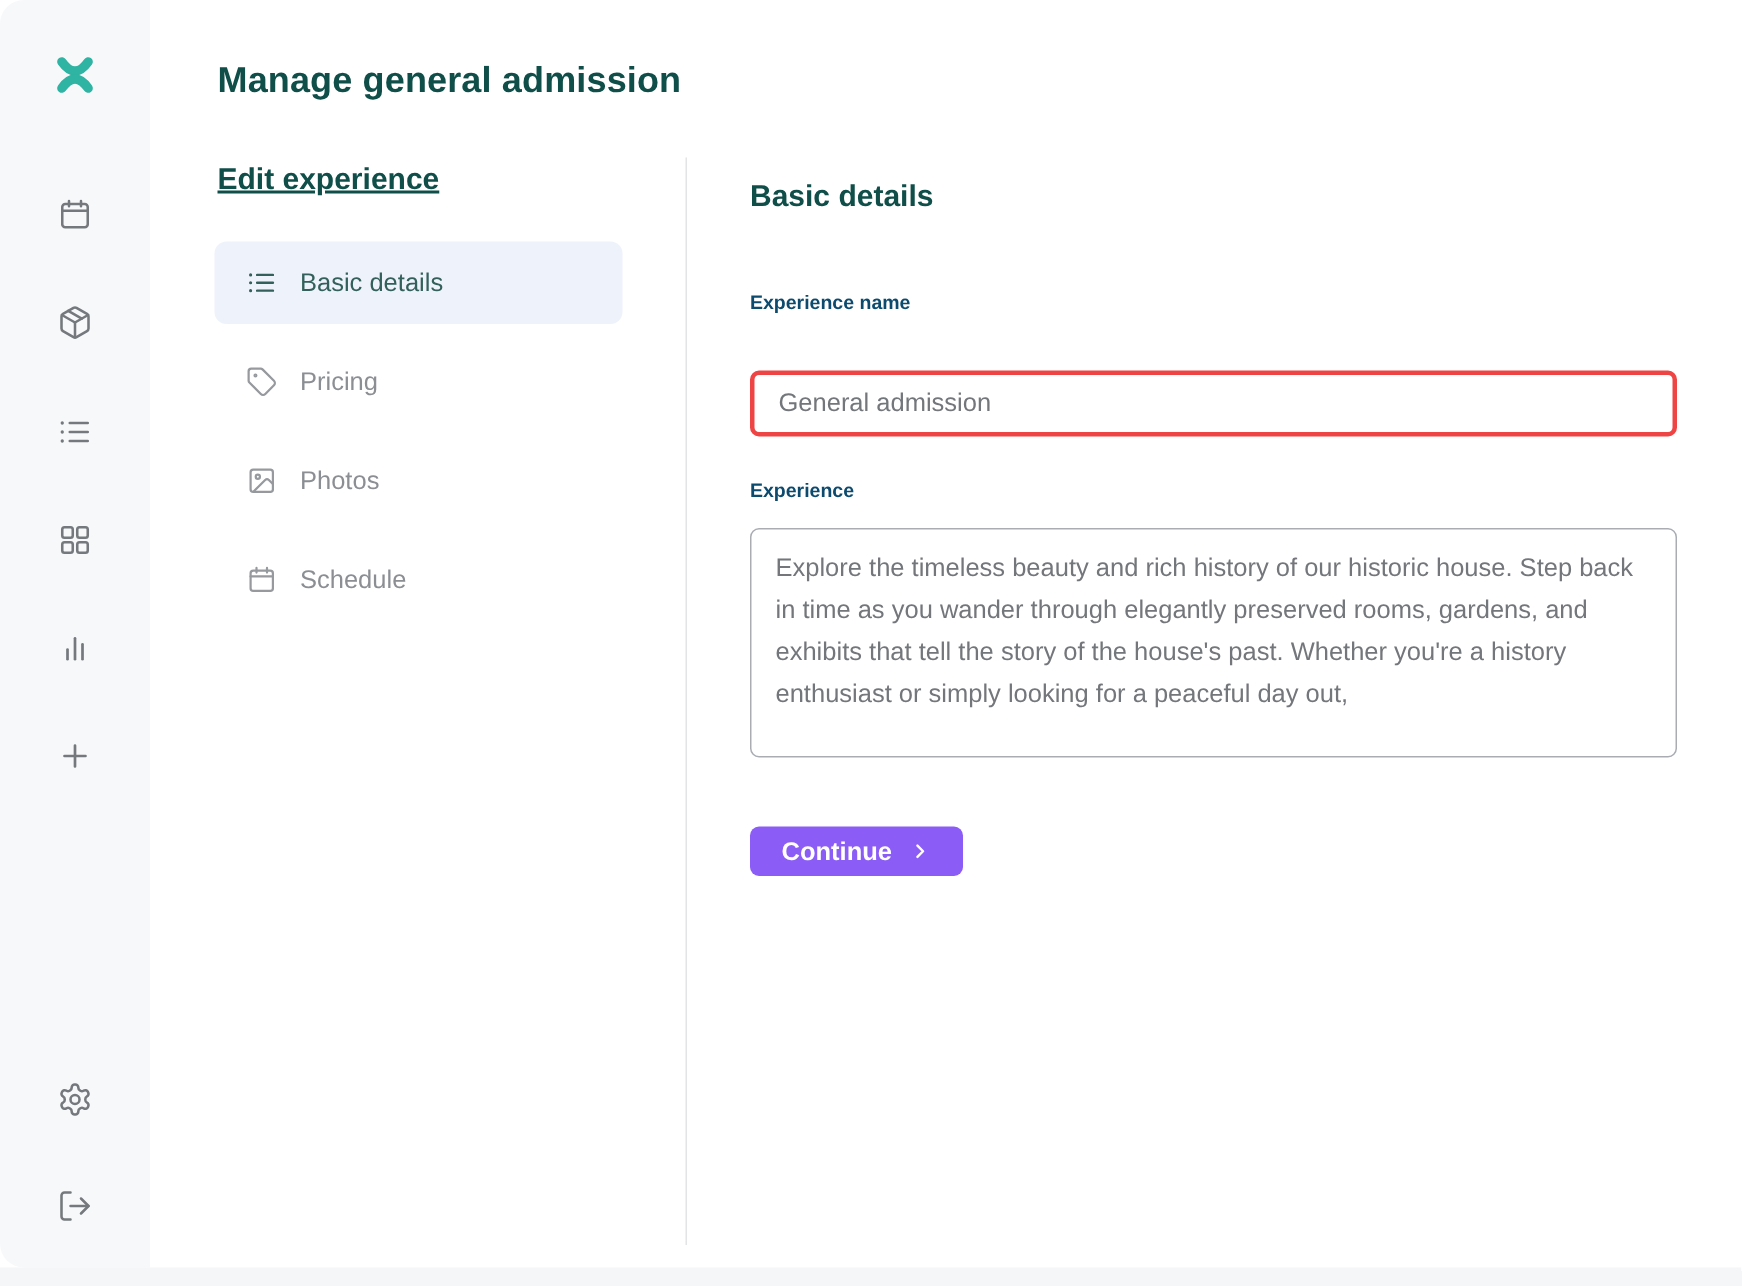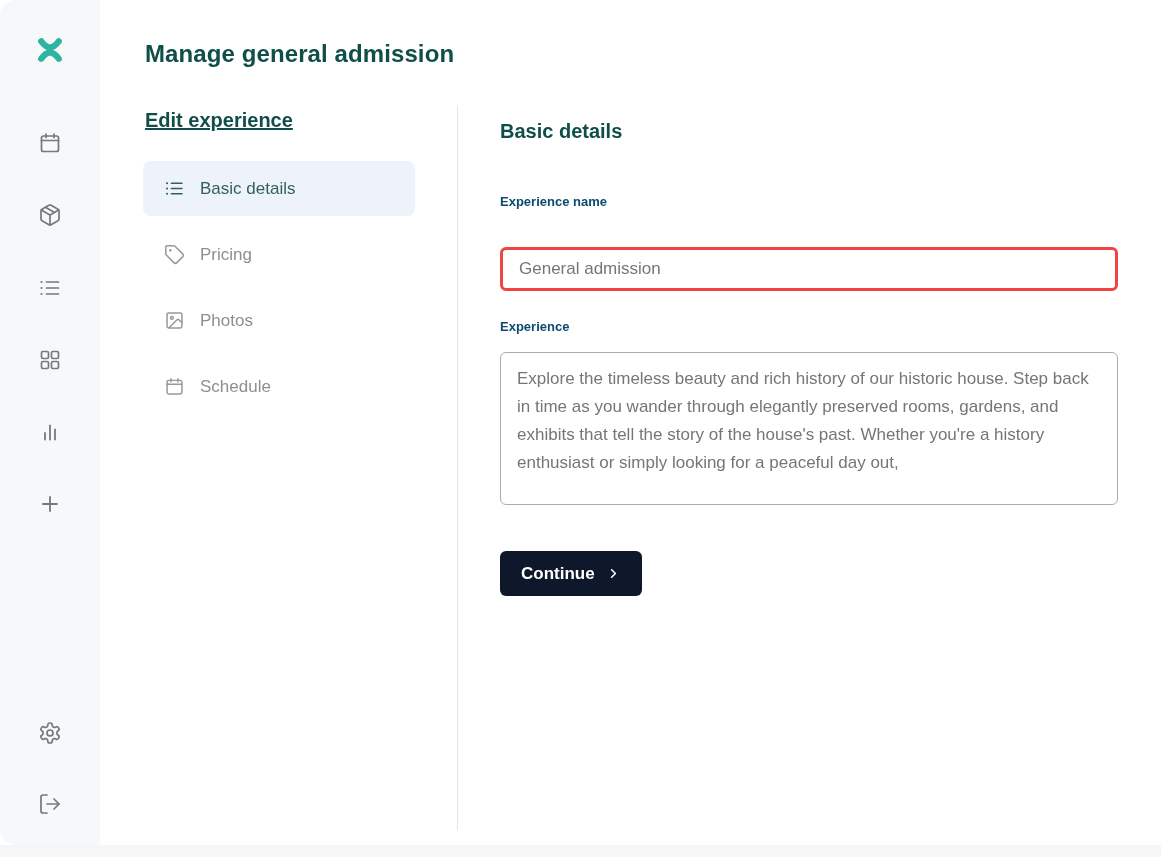--- a/index.html
+++ b/index.html
@@ -93,23 +93,23 @@
   .text-area {
     position:absolute; left:500px; top:352px;
     width:618px; height:153px;
     border:1px solid #a9adb3; border-radius:6px;
     padding:12px 16px; font-size:17px; line-height:28px; color:#73767a;
     font-family:"Liberation Sans", sans-serif;
     background:#fff; outline:none; resize:none; overflow:hidden;
   }
   .continue-btn {
     position:absolute; left:500px; top:551px;
-    height:45px; padding:0 21px;
+    height:33px; padding:0 21px;
     display:flex; align-items:center; gap:11px;
-    background:#0f172a; border:none; border-radius:6px;
+    background:#8b5cf6; border:none; border-radius:6px;
     color:#ffffff; font-size:17px; font-weight:600;
     font-family:"Liberation Sans", sans-serif;
     cursor:pointer;
   }
   .continue-btn svg { width:15px; height:15px; }
 </style>
 </head>
 <body>
 
 <nav class="sidebar">

